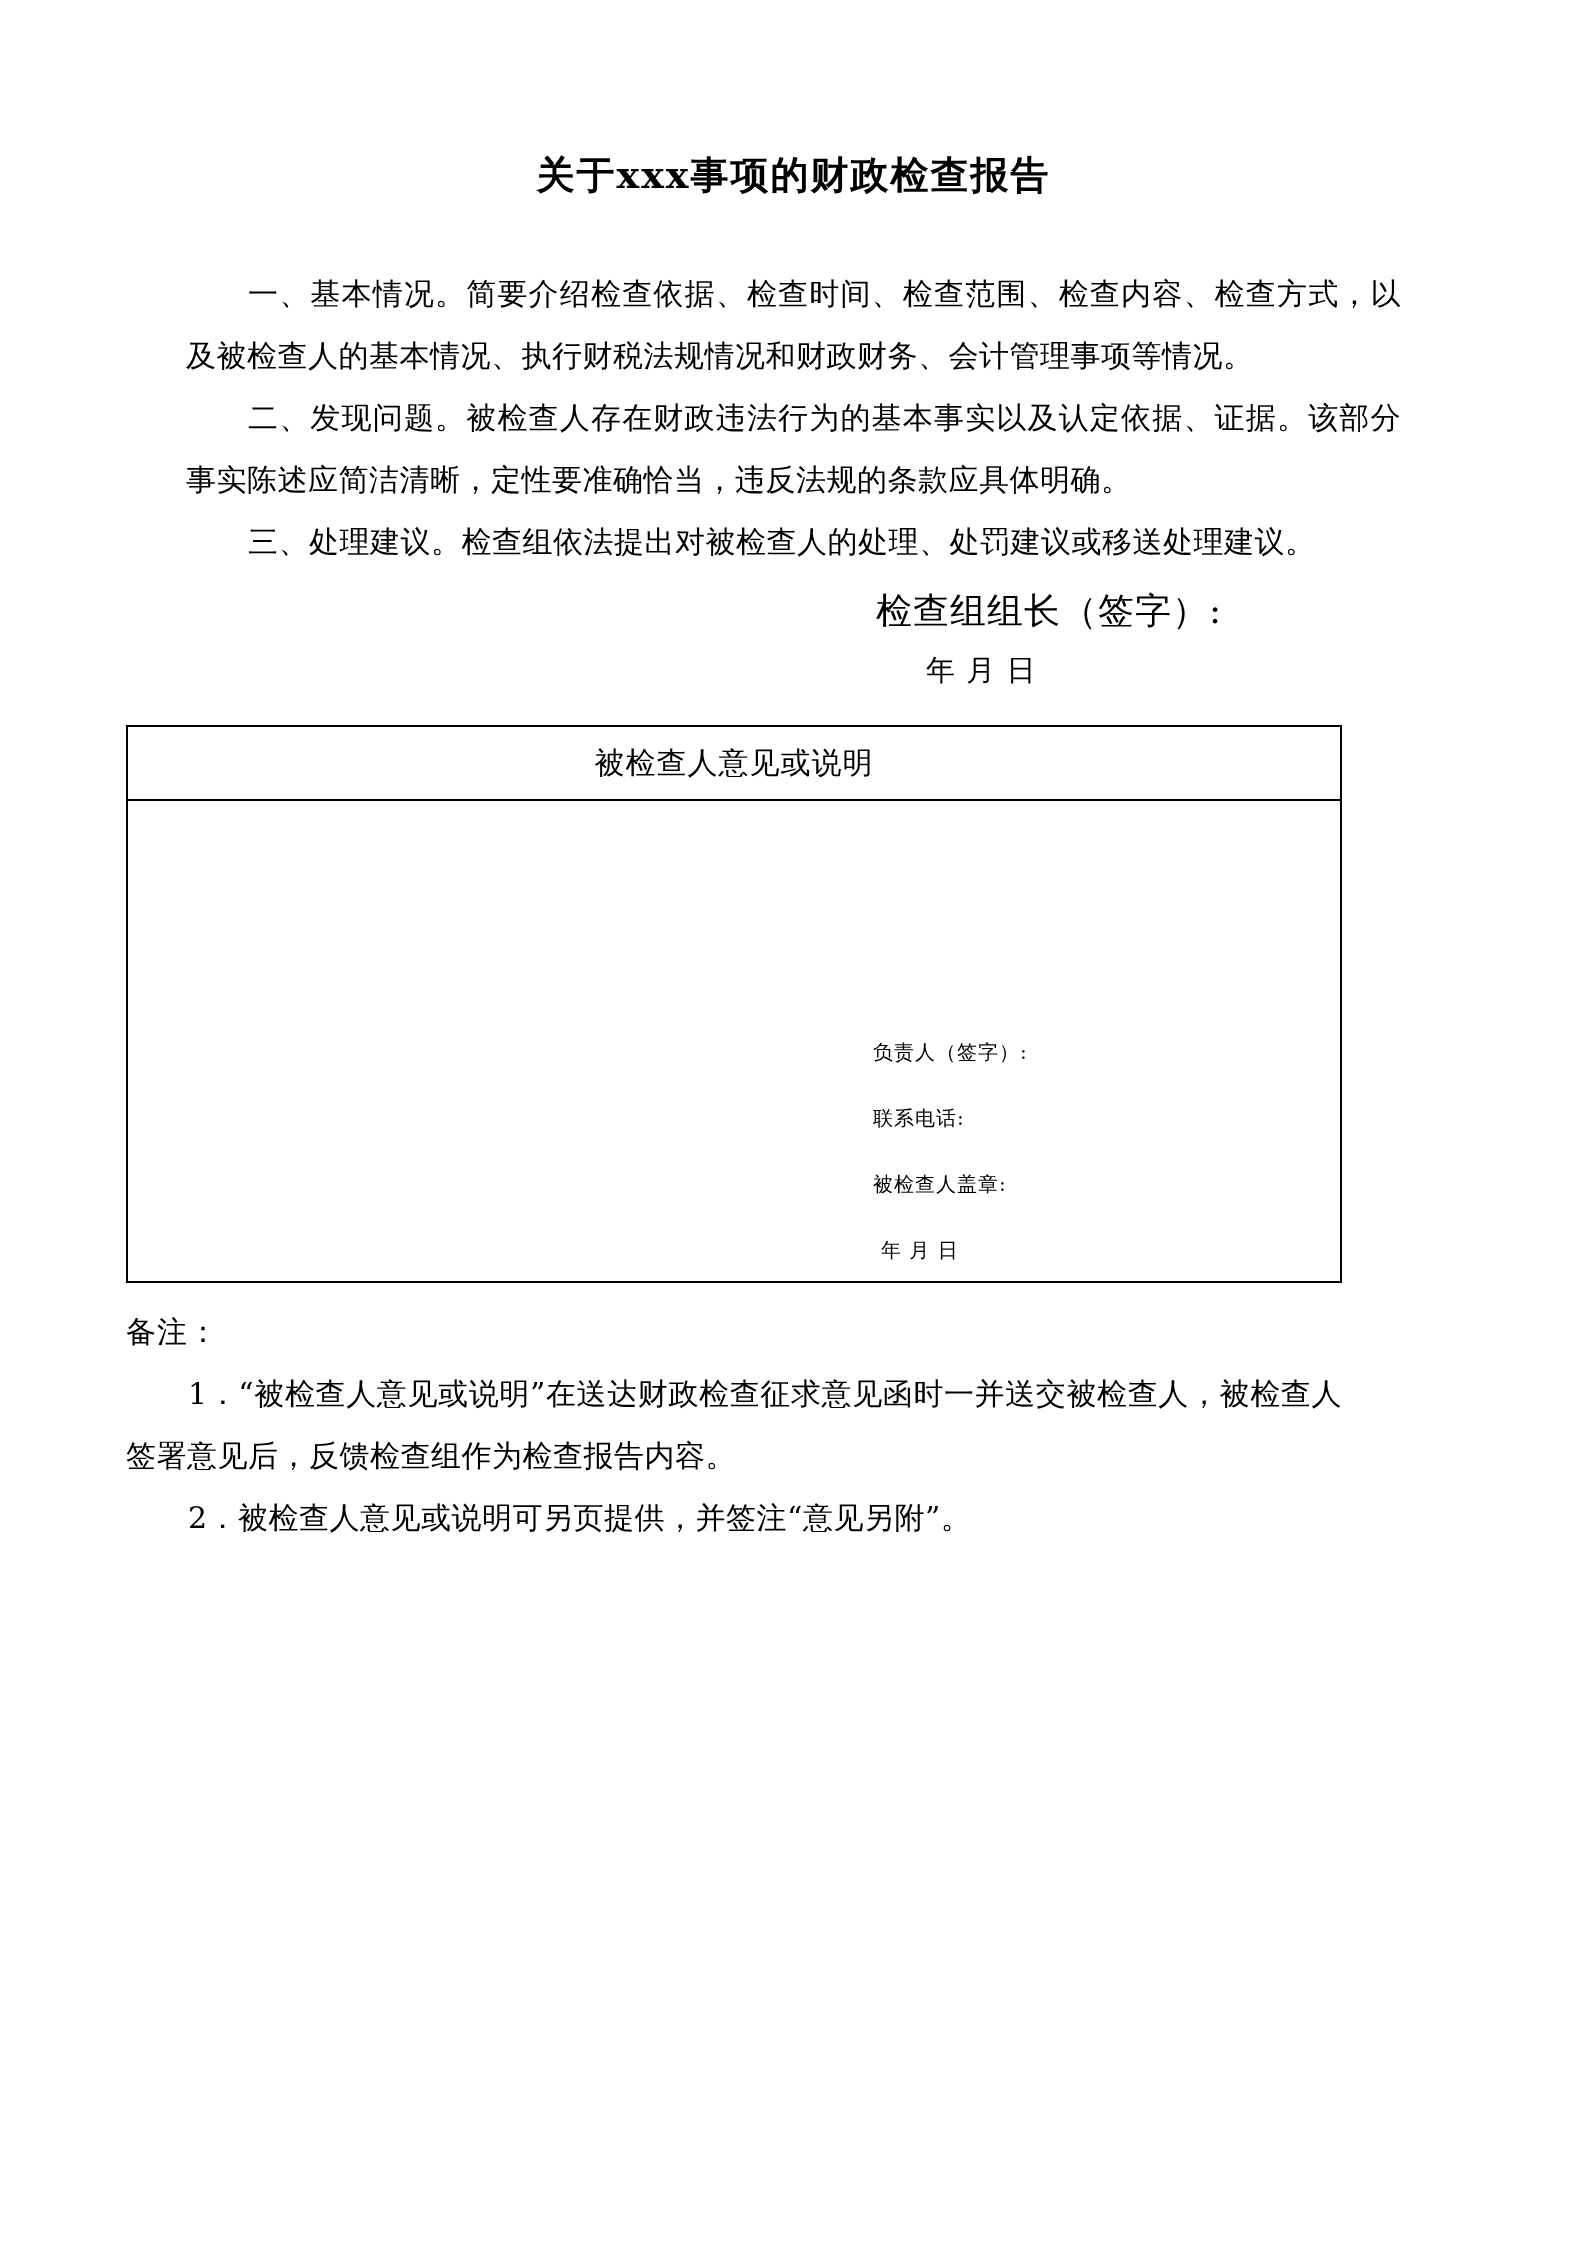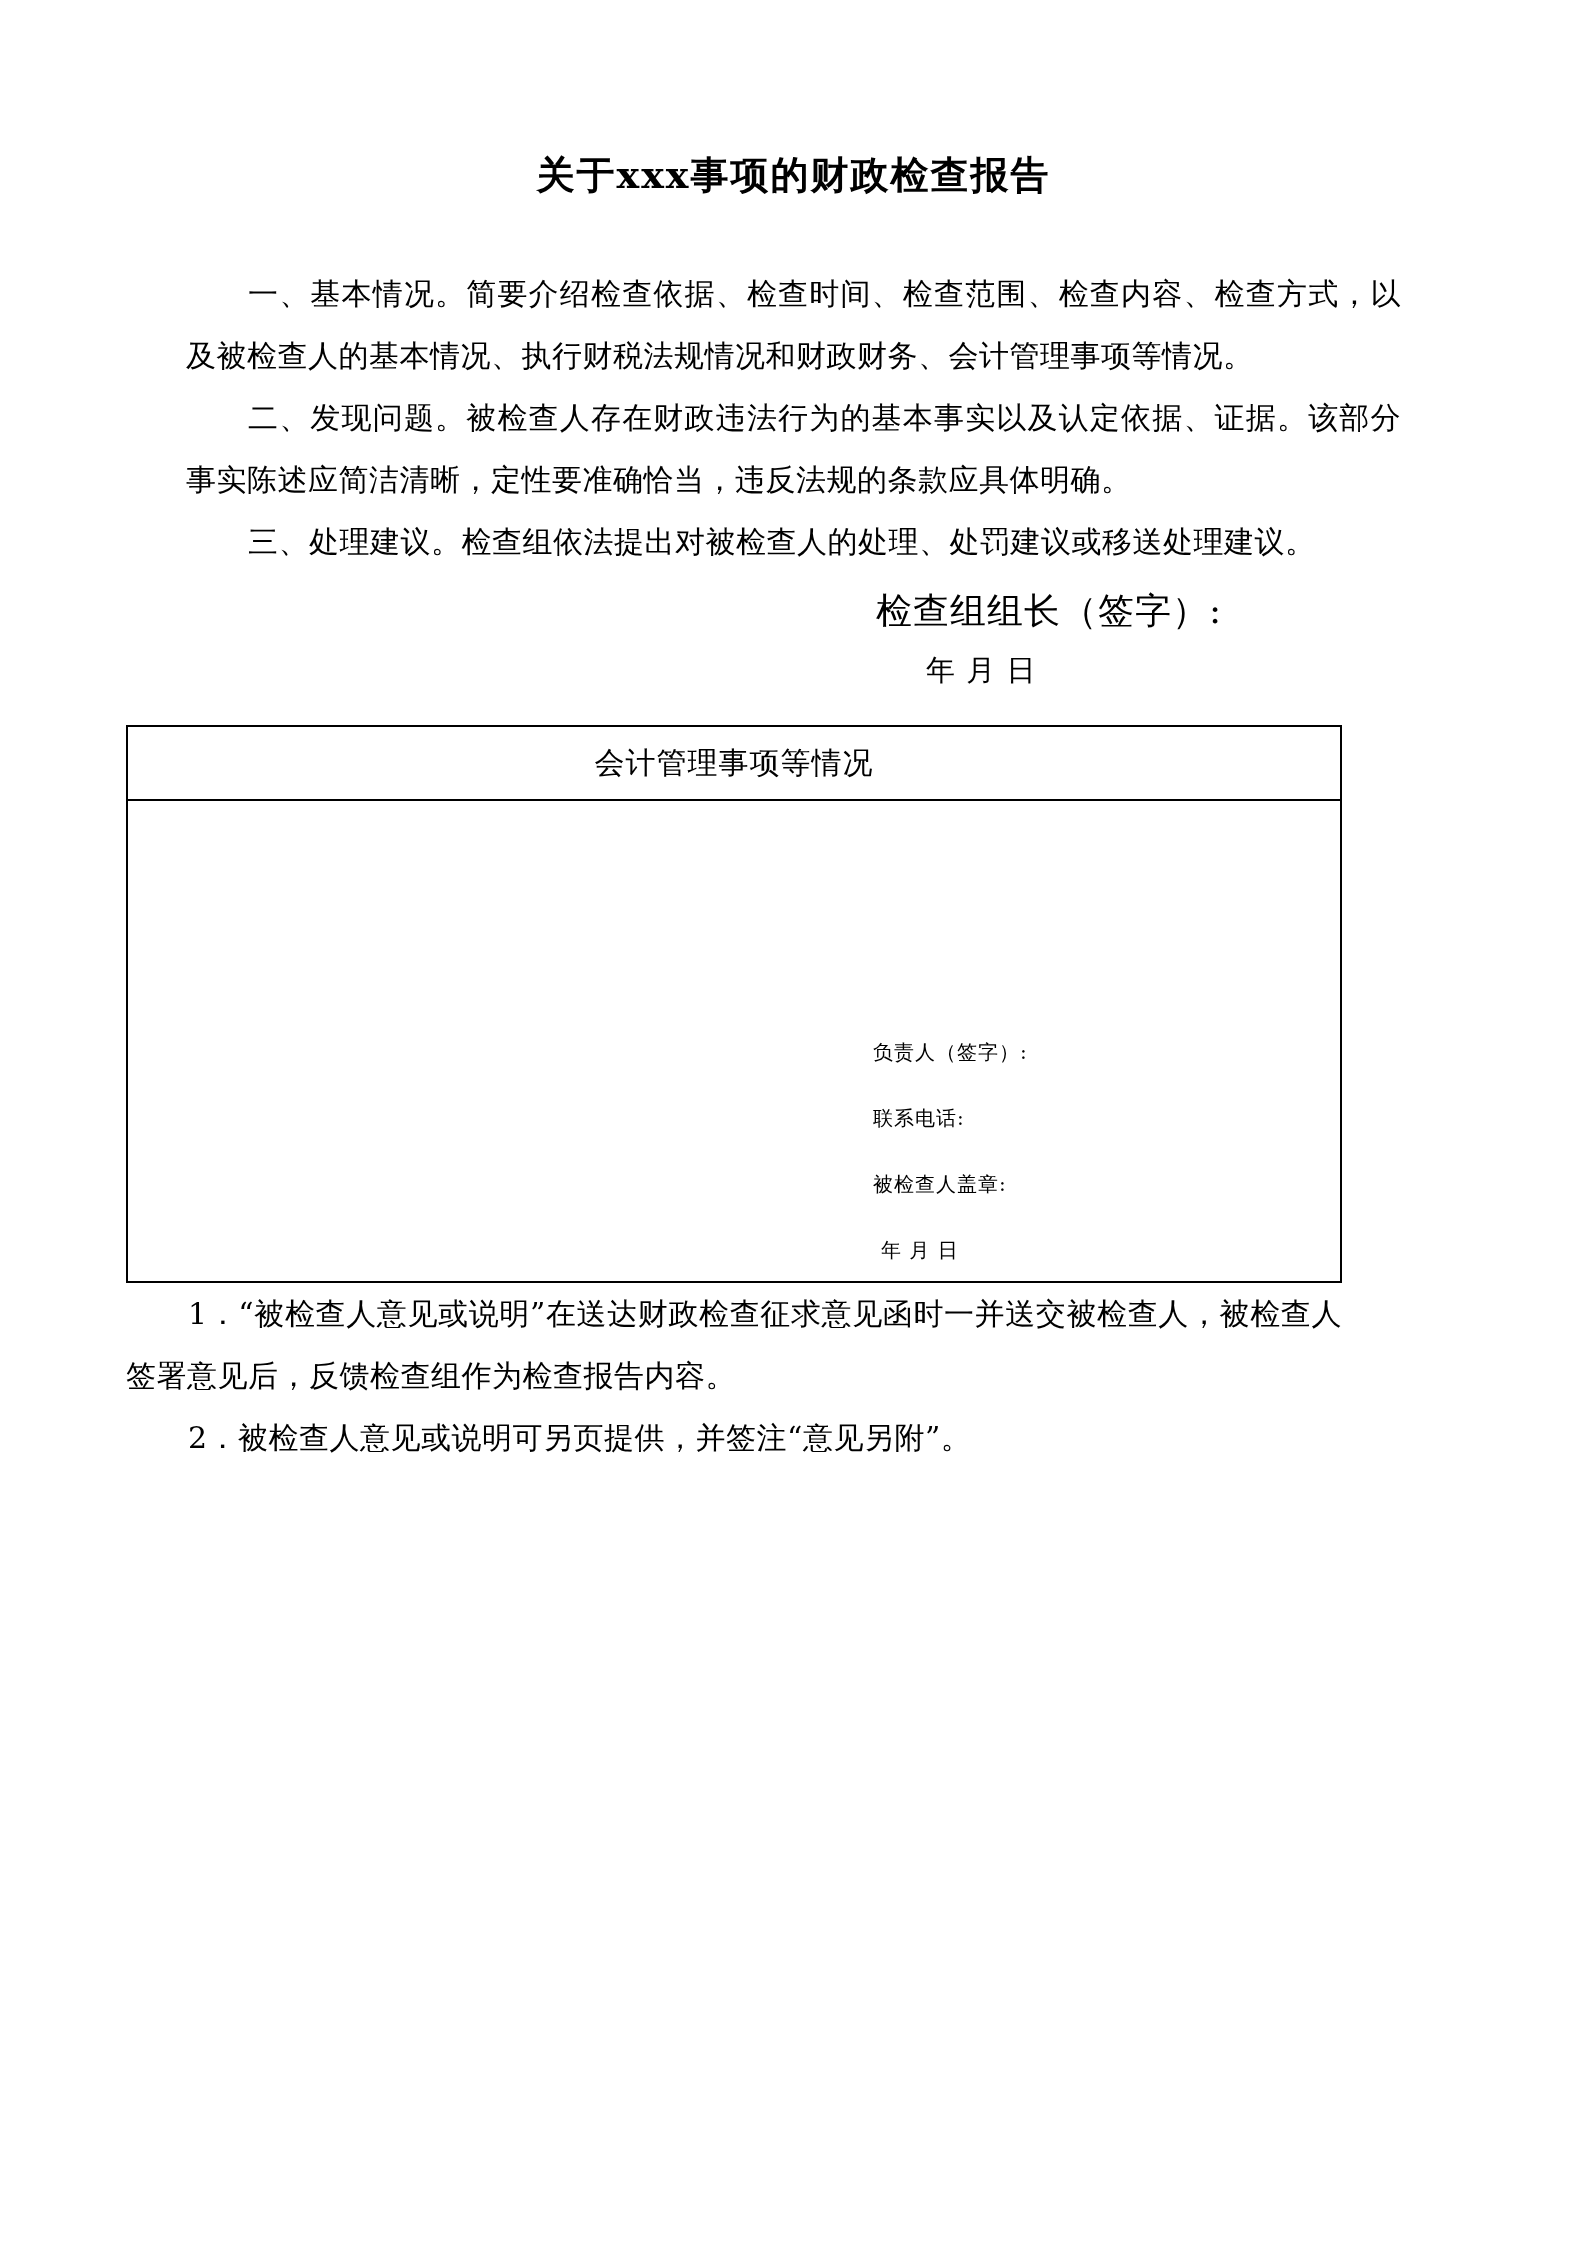--- a/index.html
+++ b/index.html
@@ -122,30 +122,31 @@
     <p class="para">一、基本情况。简要介绍检查依据、检查时间、检查范围、检查内容、检查方式，以及被检查人的基本情况、执行财税法规情况和财政财务、会计管理事项等情况。</p>
     <p class="para">二、发现问题。被检查人存在财政违法行为的基本事实以及认定依据、证据。该部分事实陈述应简洁清晰，定性要准确恰当，违反法规的条款应具体明确。</p>
     <p class="para">三、处理建议。检查组依法提出对被检查人的处理、处罚建议或移送处理建议。</p>
 
     <div class="spacer-sm"></div>
 
     <p class="sig-line">检查组组长（签字）:</p>
     <p class="sig-date">年        月        日</p>
 
     <div class="op-box">
-      <div class="op-head">会计管理事项等情况</div>
+      <div class="op-head">被检查人意见或说明</div>
       <div class="op-body">
         <div class="op-fields">
           <div>负责人（签字）:</div>
           <div>联系电话:</div>
           <div>被检查人盖章:</div>
           <div class="date-row">年        月        日</div>
         </div>
       </div>
     </div>
 
+    <p class="remark-label">备注：</p>
     <div class="remark-list">
       <p class="remark-item">1．“被检查人意见或说明”在送达财政检查征求意见函时一并送交被检查人，被检查人签署意见后，反馈检查组作为检查报告内容。</p>
       <p class="remark-item">2．被检查人意见或说明可另页提供，并签注“意见另附”。</p>
     </div>
 
   </div>
 </div>
 
 </body></html>

